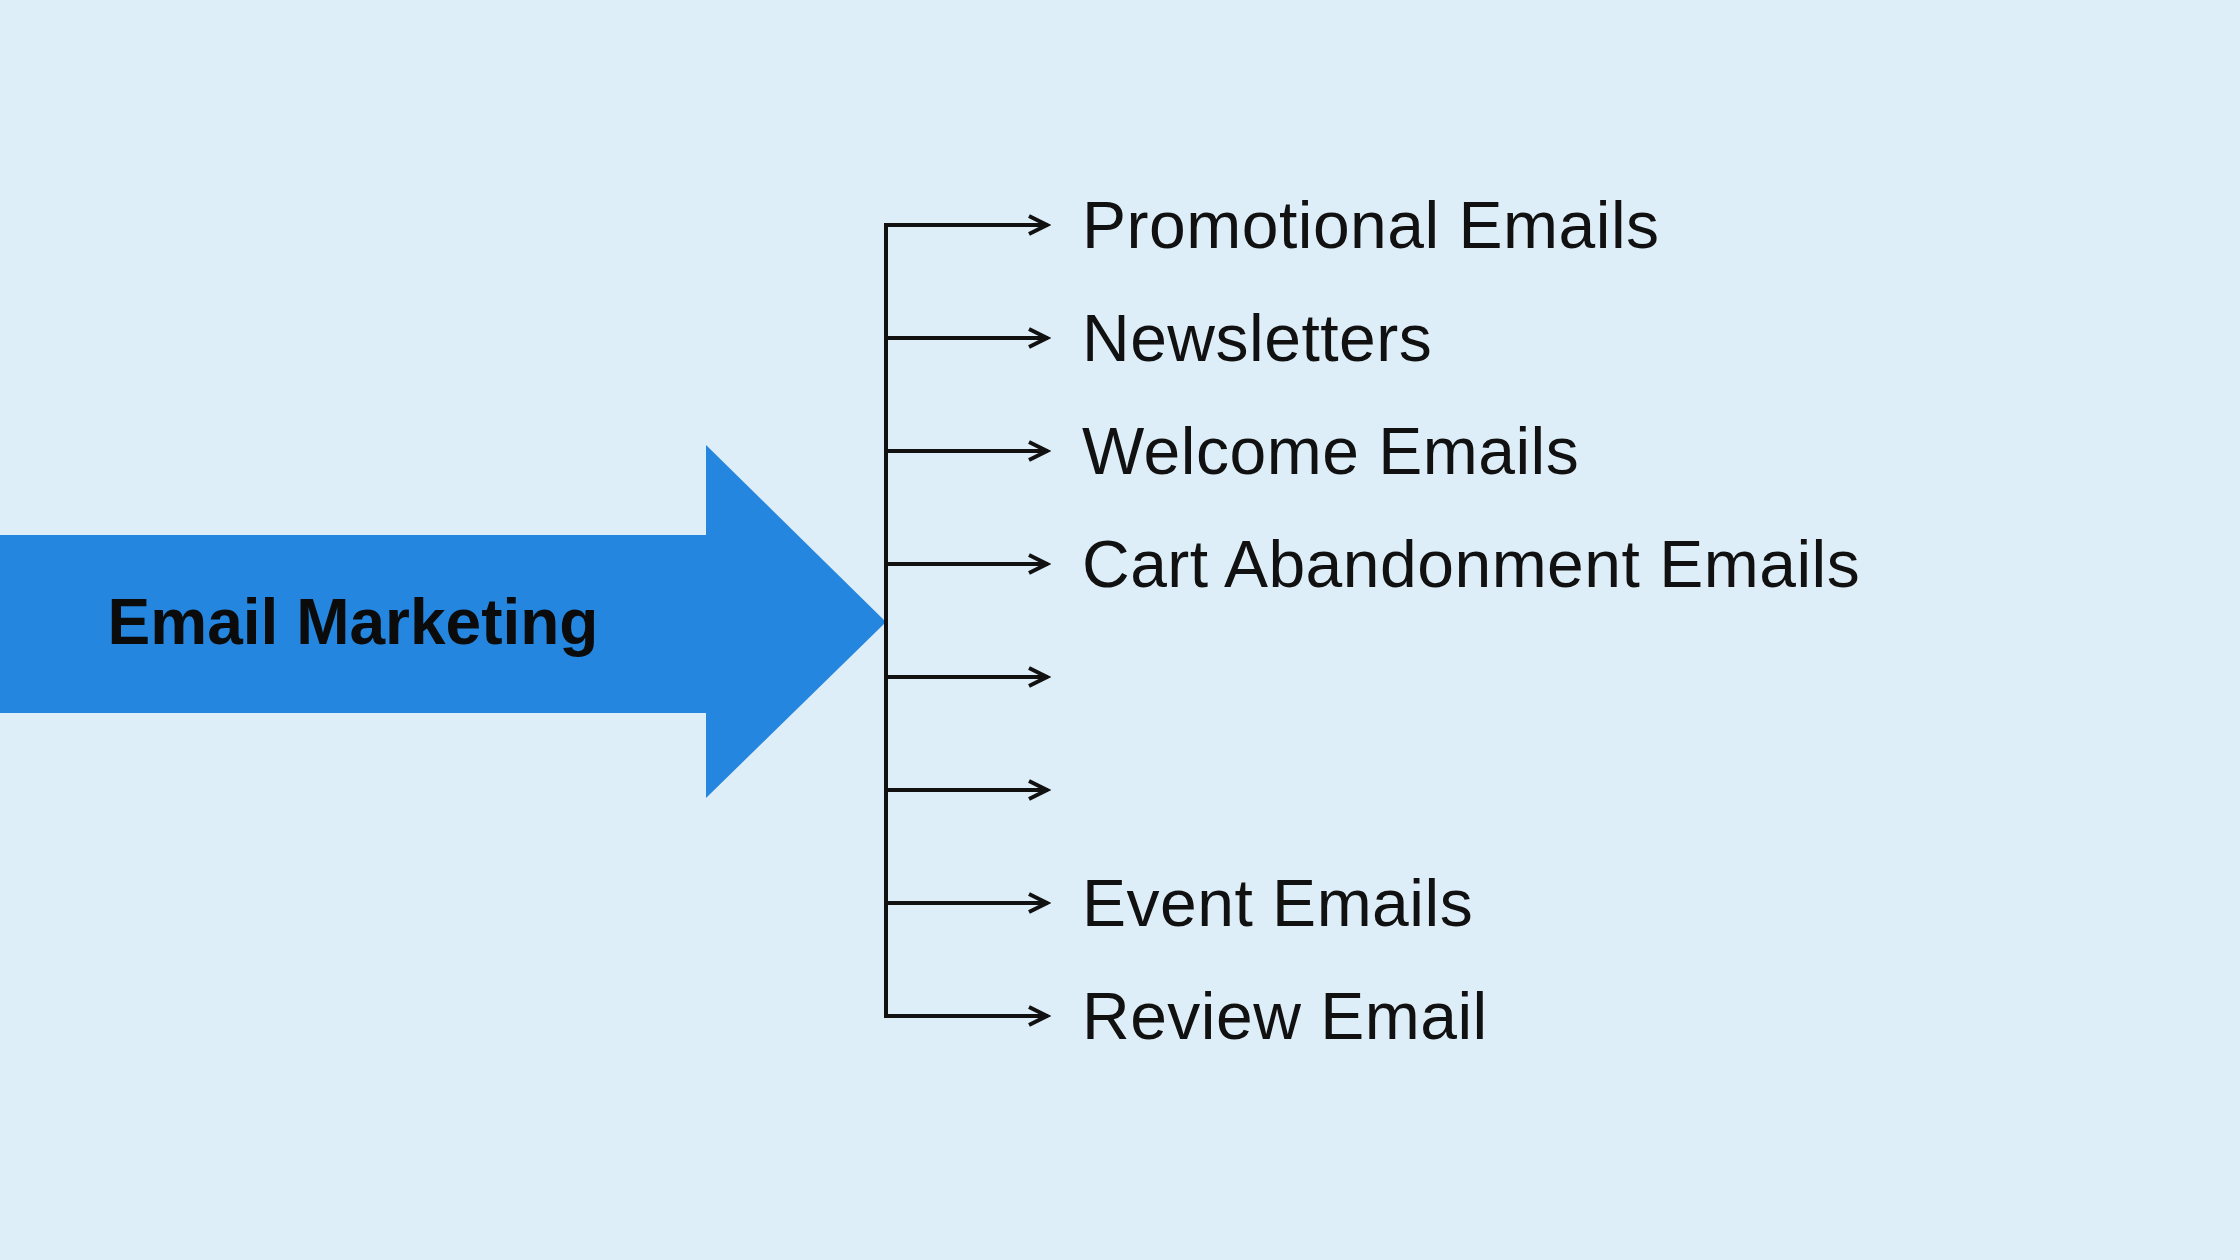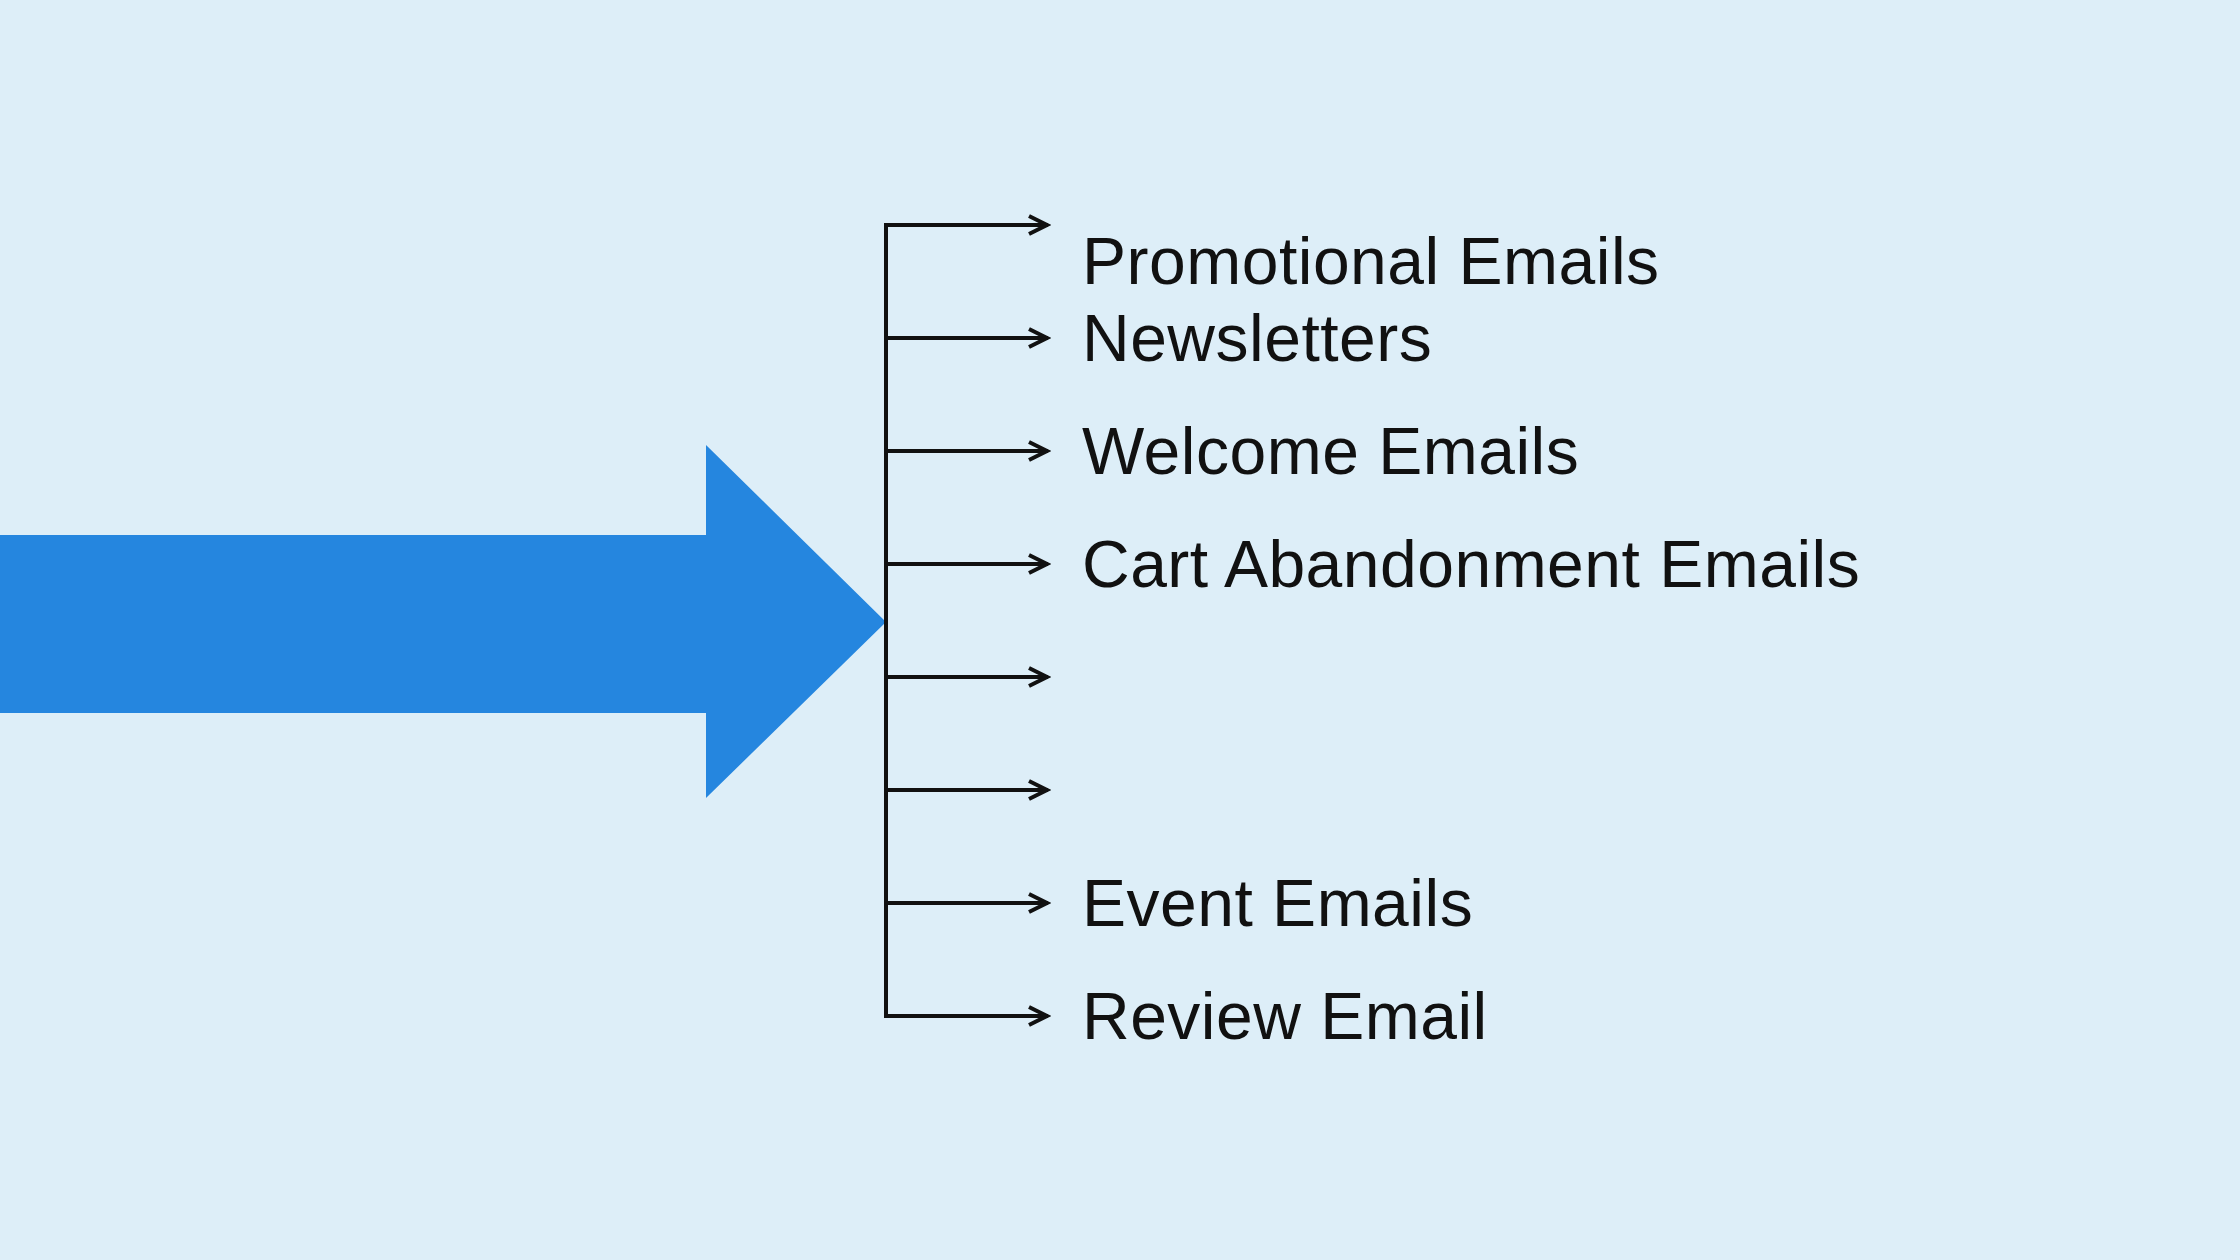--- a/index.html
+++ b/index.html
@@ -35,21 +35,21 @@
     position: absolute;
     left: 1082px;
     height: 84px;
     line-height: 84px;
     white-space: nowrap;
     font-size: 66px;
     font-weight: 400;
     letter-spacing: 0.5px;
     color: #111111;
   }
-  .branch-label.b0 { top: 183px; margin-top: 36px; }
+  .branch-label.b0 { top: 183px; }
   .branch-label.b1 { top: 296px; }
   .branch-label.b2 { top: 409px; }
   .branch-label.b3 { top: 522px; }
   .branch-label.b4 { top: 635px; }
   .branch-label.b5 { top: 748px; }
   .branch-label.b6 { top: 861px; }
   .branch-label.b7 { top: 974px; }
 </style>
 </head>
 <body bgcolor="#ddeef8">
@@ -71,20 +71,21 @@
       <line x1="884" y1="338" x2="1048" y2="338" marker-end="url(#arrowhead)"></line>
       <line x1="884" y1="451" x2="1048" y2="451" marker-end="url(#arrowhead)"></line>
       <line x1="884" y1="564" x2="1048" y2="564" marker-end="url(#arrowhead)"></line>
       <line x1="884" y1="677" x2="1048" y2="677" marker-end="url(#arrowhead)"></line>
       <line x1="884" y1="790" x2="1048" y2="790" marker-end="url(#arrowhead)"></line>
       <line x1="884" y1="903" x2="1048" y2="903" marker-end="url(#arrowhead)"></line>
       <line x1="884" y1="1016" x2="1048" y2="1016" marker-end="url(#arrowhead)"></line>
     </g>
   </svg>
 
+  <div class="root-label">Email Marketing</div>
 
   <div class="branch-label b0">Promotional Emails</div>
   <div class="branch-label b1">Newsletters</div>
   <div class="branch-label b2">Welcome Emails</div>
   <div class="branch-label b3">Cart Abandonment Emails</div>
   <div class="branch-label b6">Event Emails</div>
   <div class="branch-label b7">Review Email</div>
 
 </div>
 

